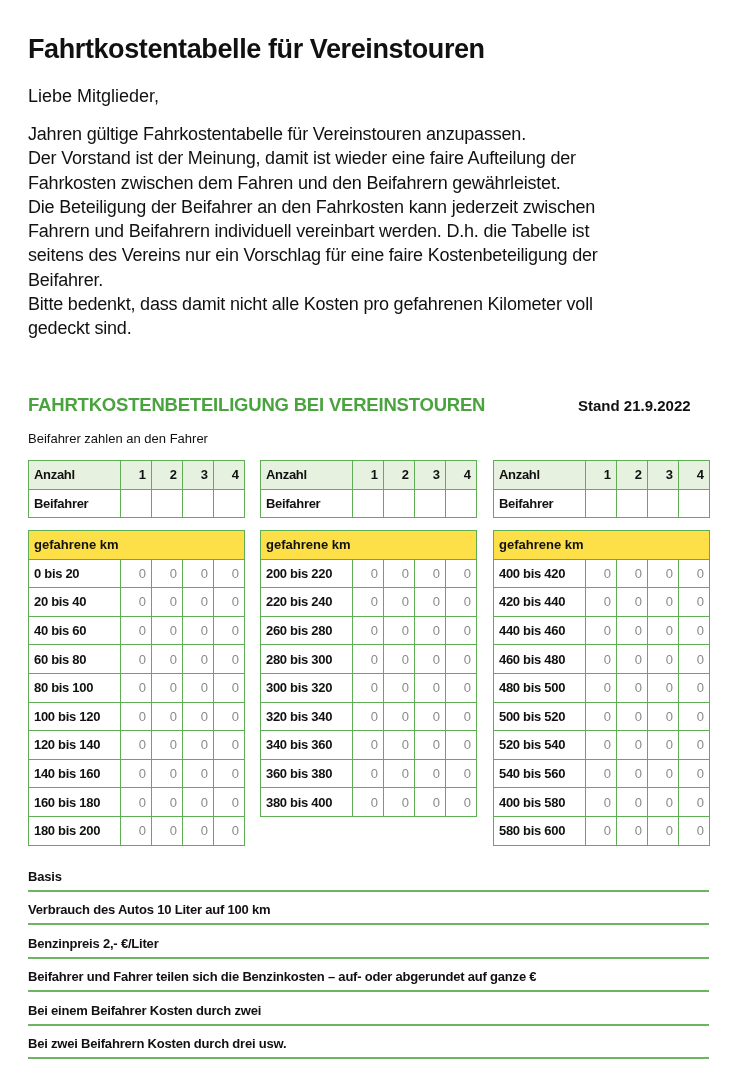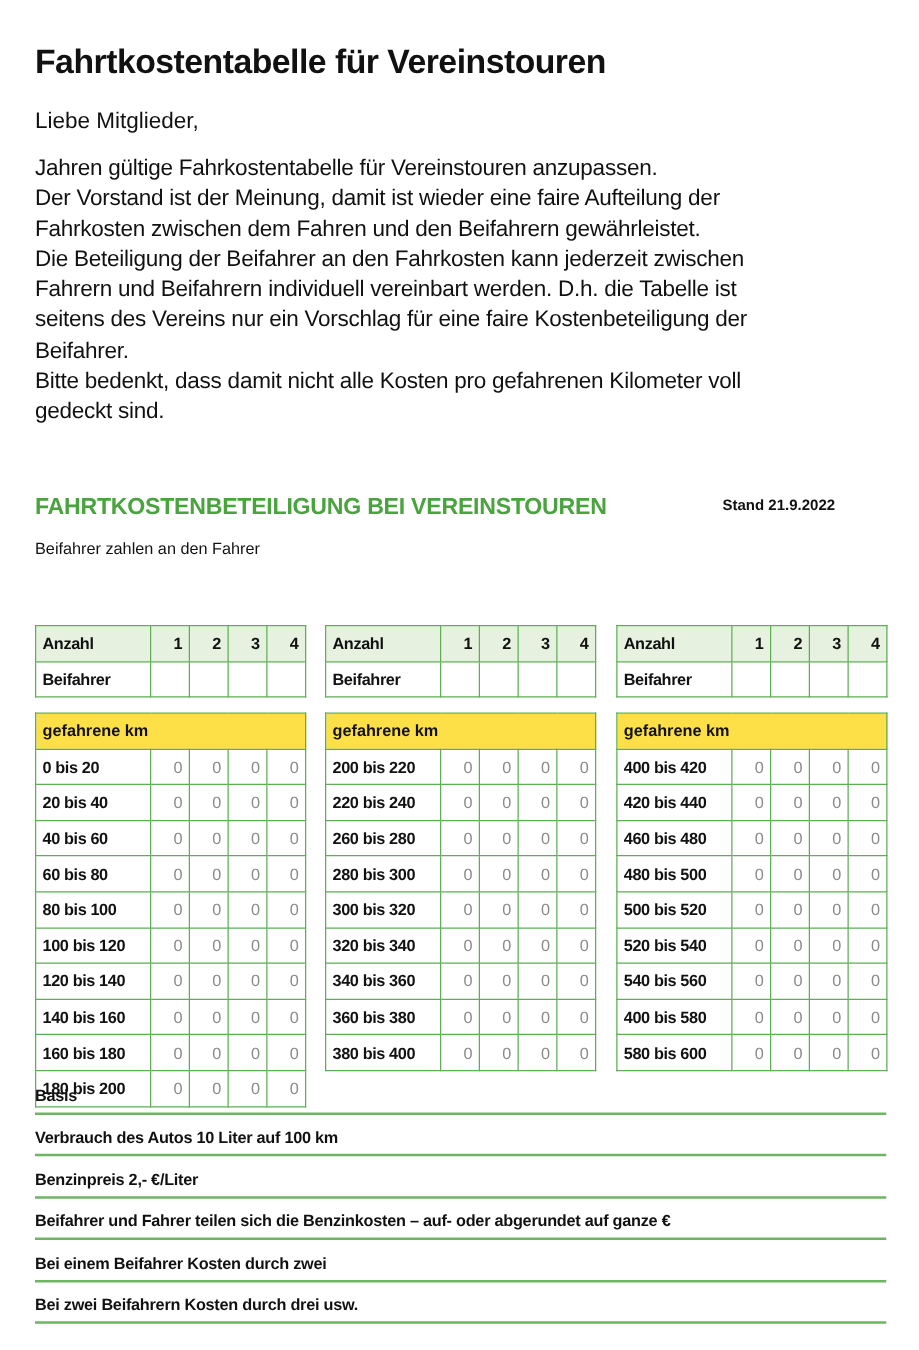--- a/index.html
+++ b/index.html
@@ -3,24 +3,24 @@
 <meta charset="utf-8">
 <style>
   * { box-sizing: border-box; margin: 0; padding: 0; }
   html, body { width: 735px; height: 1080px; background: #ffffff; overflow: hidden; }
   body { font-family: "Liberation Sans", sans-serif; color: #111111; position: relative; }
   .title { position: absolute; left: 28px; top: 34px; font-size: 27px; font-weight: bold; letter-spacing: -0.4px; }
   .greeting { position: absolute; left: 28px; top: 86px; font-size: 18px; }
   .body-text { position: absolute; left: 28px; top: 122px; width: 690px; font-size: 18px; line-height: 24.3px; letter-spacing: -0.2px; }
   .body-text p { margin: 0; }
   .section-title { position: absolute; left: 28px; top: 394px; font-size: 18.5px; font-weight: bold; color: #4aa33f; letter-spacing: -0.2px; }
-  .stand { position: absolute; left: 578px; top: 397px; font-size: 12px; font-weight: bold; }
+  .stand { position: absolute; left: 578px; top: 397px; font-size: 15px; font-weight: bold; }
   .subtitle { position: absolute; left: 28px; top: 431px; font-size: 13px; font-weight: normal; }
 
-  .tbl { position: absolute; border-collapse: collapse; font-size: 13px; margin-top: 40px; }
+  .tbl { position: absolute; border-collapse: collapse; font-size: 13px; }
   .tbl td { border: 1.5px solid #5fae55; height: 28.6px; padding: 0 5px; }
   .tbl .hdr td { background: #e6f1df; font-weight: bold; }
   .tbl td.lab { font-weight: bold; width: 92px; letter-spacing: -0.3px; }
   .tbl td.n { width: 31px; text-align: right; font-weight: bold; }
   .tbl td.v { width: 31px; text-align: right; color: #8a8a8a; font-weight: normal; }
   .tbl td.km { background: #fde047; font-weight: bold; }
 
   .basis { position: absolute; left: 28px; top: 858px; width: 681px; }
   .basis-row { height: 33.5px; border-bottom: 2px solid #6db563; font-size: 13px; font-weight: bold; letter-spacing: -0.2px; display: flex; align-items: flex-end; padding-bottom: 6px; }
 </style>
@@ -261,20 +261,27 @@
           <td class="v">0</td>
         </tr>
         <tr>
           <td class="lab">420 bis 440</td>
           <td class="v">0</td>
           <td class="v">0</td>
           <td class="v">0</td>
           <td class="v">0</td>
         </tr>
         <tr>
+          <td class="lab">440 bis 460</td>
+          <td class="v">0</td>
+          <td class="v">0</td>
+          <td class="v">0</td>
+          <td class="v">0</td>
+        </tr>
+        <tr>
           <td class="lab">460 bis 480</td>
           <td class="v">0</td>
           <td class="v">0</td>
           <td class="v">0</td>
           <td class="v">0</td>
         </tr>
         <tr>
           <td class="lab">480 bis 500</td>
           <td class="v">0</td>
           <td class="v">0</td>

